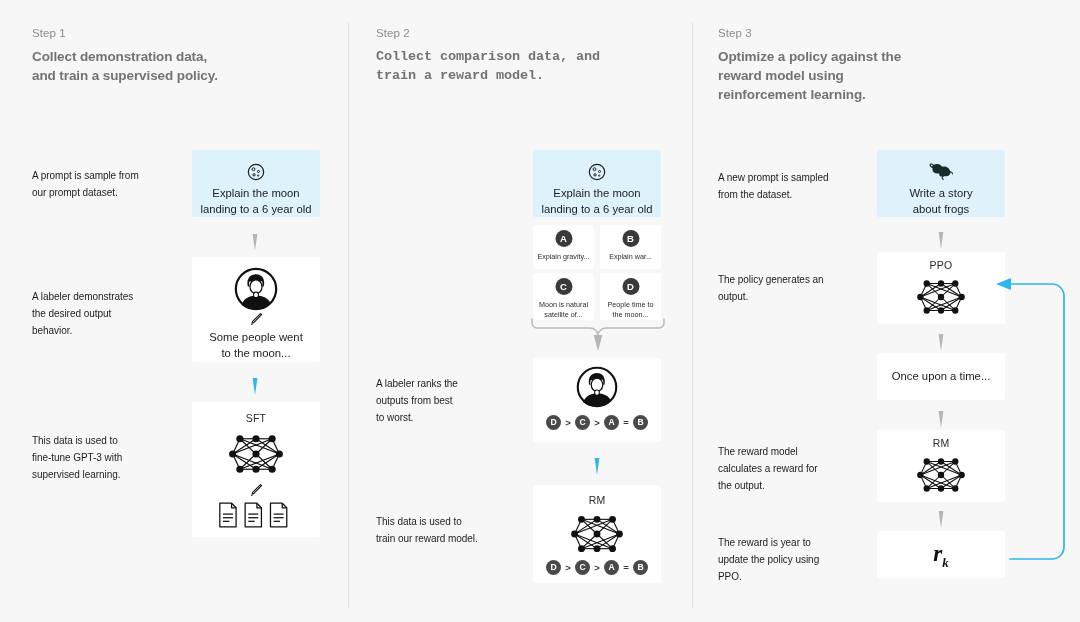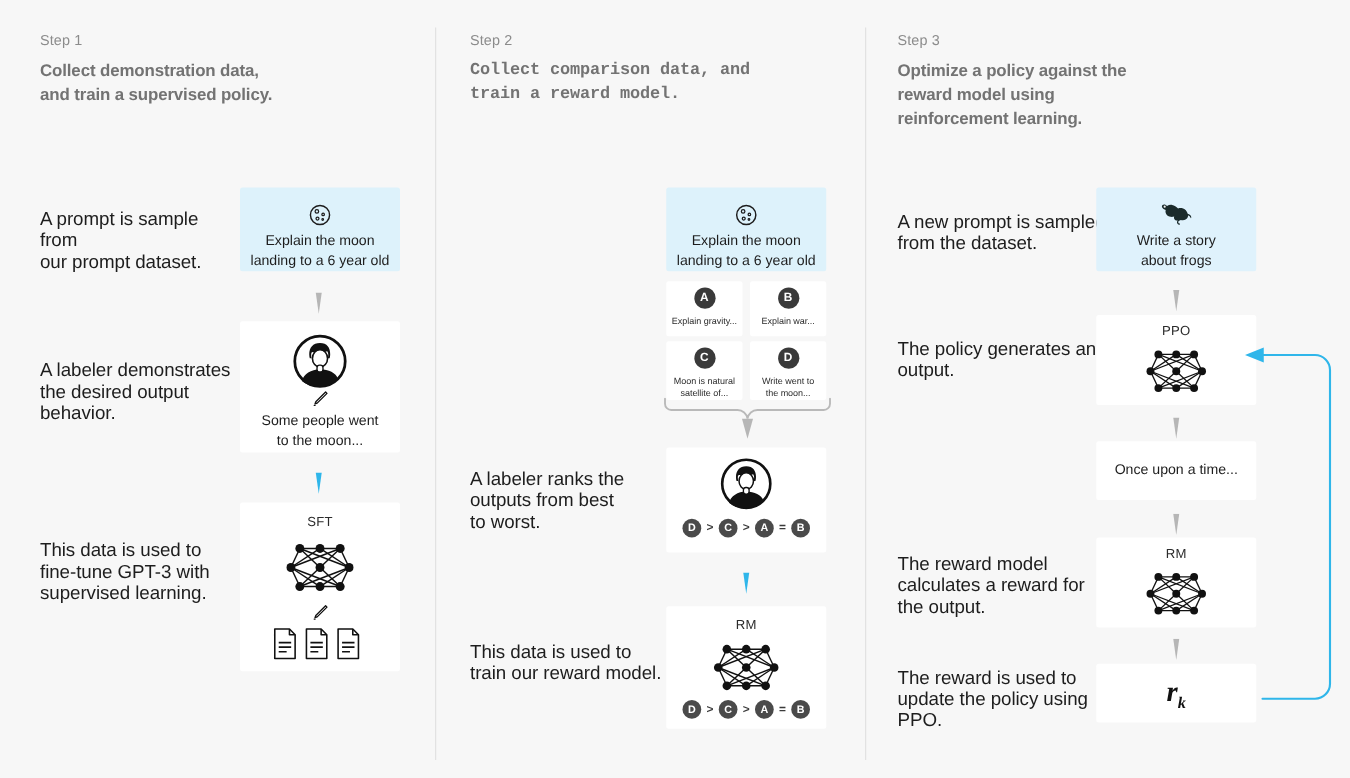--- a/index.html
+++ b/index.html
@@ -50,21 +50,21 @@
     font-size: 13.5px;
     font-weight: bold;
     line-height: 19px;
     color: #737373;
     letter-spacing: -.1px;
   }
 
   
   .body-text {
     position: absolute;
-    font-size: 15px;
+    font-size: 10px;
     line-height: 17px;
     color: #1d1d1d;
     letter-spacing: -.05px;
   }
 
   
   .card {
     position: absolute;
     background: #ffffff;
     border-radius: 2px;
@@ -344,21 +344,21 @@
       <div class="opt-badge" style="top:5px;">B</div>
       <div class="opt-text" style="top:27px; white-space:pre-line;">Explain war...</div>
     </div>
     <div class="opt-card" style="left:185px; top:273px; width:61px; height:47px;">
       <div class="opt-badge" style="top:5px;">C</div>
       <div class="opt-text" style="top:27px; white-space:pre-line;">Moon is natural
 satellite of...</div>
     </div>
     <div class="opt-card" style="left:252px; top:273px; width:61px; height:47px;">
       <div class="opt-badge" style="top:5px;">D</div>
-      <div class="opt-text" style="top:27px; white-space:pre-line;">Write went to
+      <div class="opt-text" style="top:27px; white-space:pre-line;">People time to
 the moon...</div>
     </div>
 
     <div class="arrow" style="left:182px; top:318px;">
       <svg width="136" height="34" viewBox="0 0 136 34">
         <path d="M2 1 v4 a5 5 0 0 0 5 5 H60 a8 8 0 0 1 8 7 a8 8 0 0 1 8 -7 H129 a5 5 0 0 0 5 -5 V1" fill="none" stroke="#b9b9b9" stroke-width="1.5" stroke-linecap="round"></path>
         <path d="M63.6 17 H72.4 L68 33 Z" fill="#b6b6b6"></path>
       </svg>
     </div>
 
@@ -447,21 +447,21 @@
 reward model using
 reinforcement learning.</div>
 
     <div class="body-text" style="left: 26px; top: 169px; width: 180px; white-space: pre-line;">A new prompt is sampled
 from the dataset.</div>
     <div class="body-text" style="left: 26px; top: 271px; width: 180px; white-space: pre-line;">The policy generates an
 output.</div>
     <div class="body-text" style="left: 26px; top: 443px; width: 180px; white-space: pre-line;">The reward model
 calculates a reward for
 the output.</div>
-    <div class="body-text" style="left: 26px; top: 534px; width: 180px; white-space: pre-line;">The reward is used to
+    <div class="body-text" style="left: 26px; top: 534px; width: 180px; white-space: pre-line;">The reward is year to
 update the policy using
 PPO.</div>
 
     <div class="card blue frog" style="left:185px; top:150px; width:128px; height:67px;">
       <div class="icon-center" style="top:12px;">
         <svg width="24" height="18" viewBox="0 0 28 21">
           <path d="M5.4 3.2c-1.1-1.4-3-1.9-4.2-.9-1.1.9-.6 2.6.6 3.5.9.7 1.7 1 2.4 1.1-.4 1.3-.3 2.7.4 3.9.9 1.6 2.5 2.4 4.2 2.6 1.2.1 2.3 0 3.3-.3-.3.8-.3 1.6.1 2.3.6 1.1 1.9 1.6 3.1 1.4-.6.7-.8 1.7-.4 2.6.2.5.6.9 1.1 1.1l1 .4.5-1.1-.9-.4c-.3-.1-.5-.3-.6-.6-.3-.6 0-1.4.7-1.7l1.6-.7c1.6.5 3.4.3 4.8-.7 1.3-.9 2-2.3 2.1-3.7.9.5 1.7 1.2 2.2 2.2l.3.6 1.1-.5-.3-.6c-.8-1.6-2.2-2.7-3.8-3.2-.6-2.4-2.4-4.4-4.9-5.1-1.4-.4-2.8-.3-4.1.2C14 4 12.3 2.6 10.2 2.3 8.5 2 6.8 2.4 5.4 3.2z" fill="#1b2b2b"></path>
           <circle cx="3.2" cy="3.9" r="1" fill="#f7f7f7"></circle>
         </svg>
       </div>

